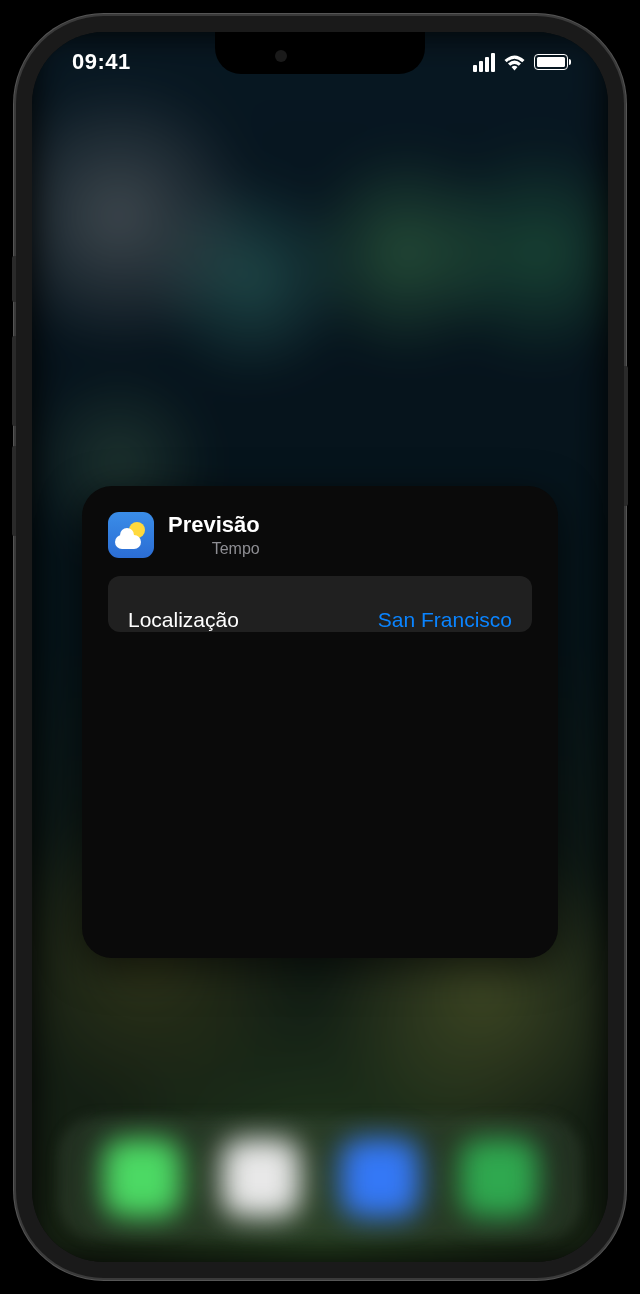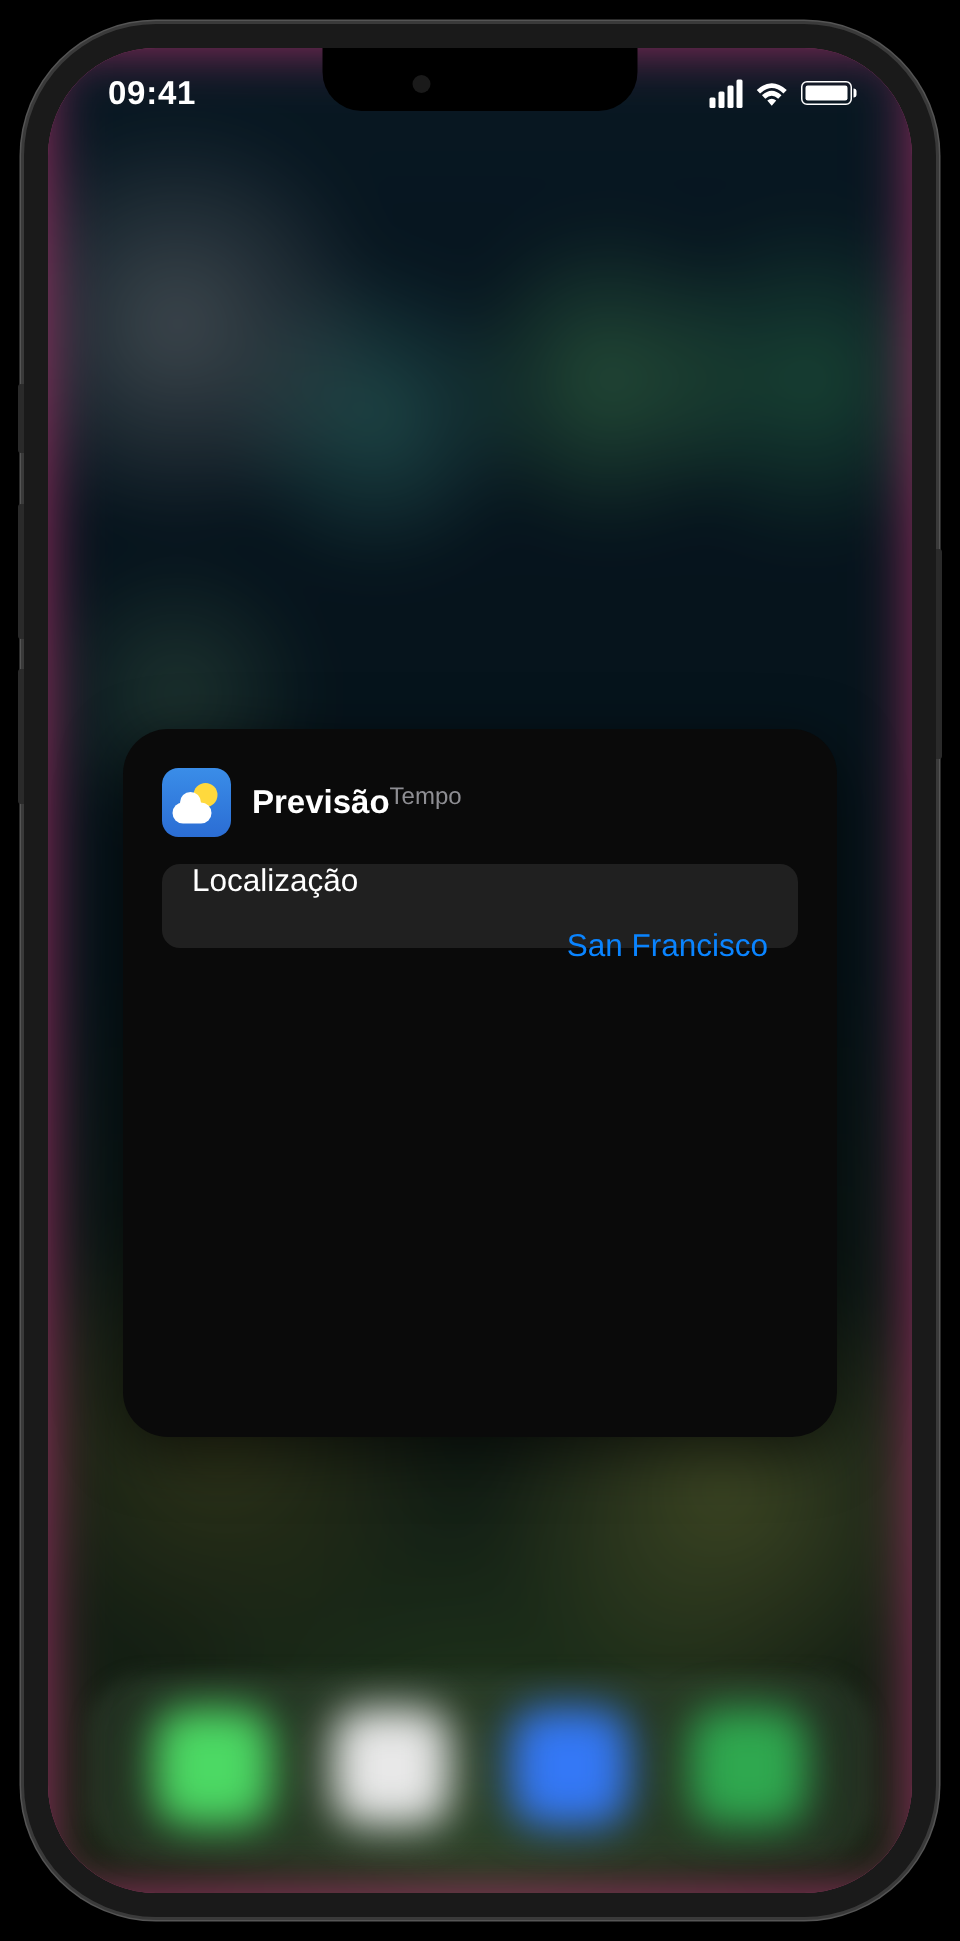--- a/index.html
+++ b/index.html
@@ -64,21 +64,21 @@
       top: 350px;
       width: 4px;
       height: 140px;
       background: #2a2a2a;
       border-radius: 0 2px 2px 0;
     }
 
     .screen {
       width: 100%;
       height: 100%;
-      background: #ec4899;
+      background: #000000;
       border-radius: 72px;
       overflow: hidden;
       position: relative;
     }
 
     .wallpaper {
       position: absolute;
       inset: 0;
       background:
         radial-gradient(circle at 15% 15%, rgba(255, 255, 255, 0.35) 0%, transparent 12%),
@@ -287,20 +287,21 @@
       top: -7px;
       left: 5px;
       width: 14px;
       height: 14px;
       background: #fff;
       border-radius: 50%;
     }
 
     .widget-title-group {
       display: flex;
+      flex-direction: column;
     }
 
     .widget-title {
       color: #fff;
       font-size: 22px;
       font-weight: 600;
       line-height: 1.2;
     }
 
     .widget-subtitle {
@@ -315,21 +316,21 @@
       font-size: 18px;
       line-height: 1.35;
       margin-bottom: 22px;
     }
 
     .location-row {
       background: rgba(255, 255, 255, 0.09);
       border-radius: 12px;
       height: 56px;
       display: flex;
-      align-items: flex-start;
+      align-items: flex-end;
       justify-content: space-between;
       padding: 0 20px;
     }
 
     .location-label {
       color: #fff;
       font-size: 21px;
     }
 
     .location-value {

